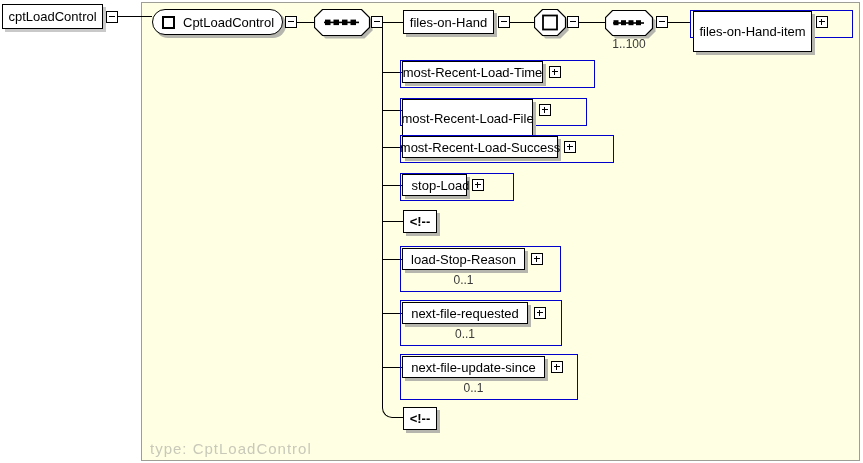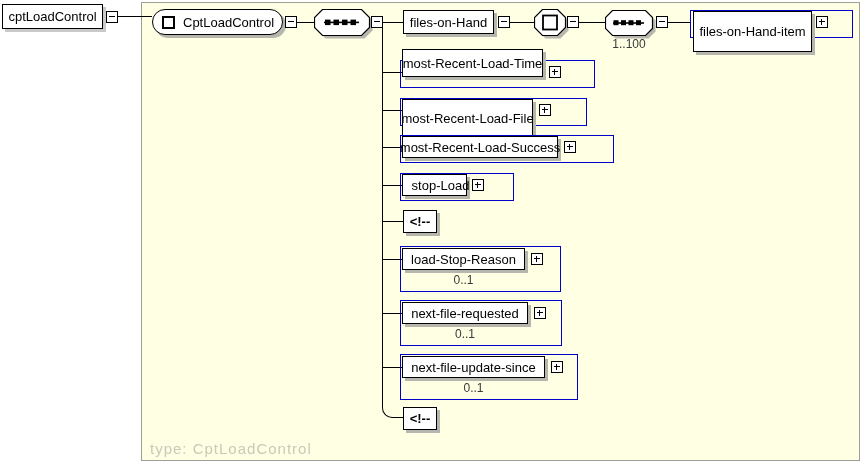--- a/index.html
+++ b/index.html
@@ -105,21 +105,21 @@
   <div class="exp" style="left:656px;top:16px;"></div>
   <div class="hline" style="left:668px;top:22px;width:23px;"></div>
 
   <div class="blue" style="left:690px;top:10px;width:163px;height:28px;"></div>
   <div class="ebox" style="left:693px;top:11px;width:119px;height:41px;">
     <span>files-on-Hand-item</span>
   </div>
   <div class="exp exp-plus" style="left:816px;top:16px;"></div>
 
   <div class="blue" style="left:400px;top:60px;width:195px;height:28px;"></div>
-  <div class="ebox" style="left:402px;top:49px;width:141px;height:28px;">
+  <div class="ebox" style="left:402px;top:61px;width:141px;height:22px;">
     <span>most-Recent-Load-Time</span>
   </div>
   <div class="exp exp-plus" style="left:549px;top:66px;"></div>
 
   <div class="blue" style="left:400px;top:98px;width:187px;height:28px;"></div>
   <div class="ebox" style="left:402px;top:99px;width:131px;height:39px;">
     <span>most-Recent-Load-File</span>
   </div>
   <div class="exp exp-plus" style="left:539px;top:104px;"></div>
 

